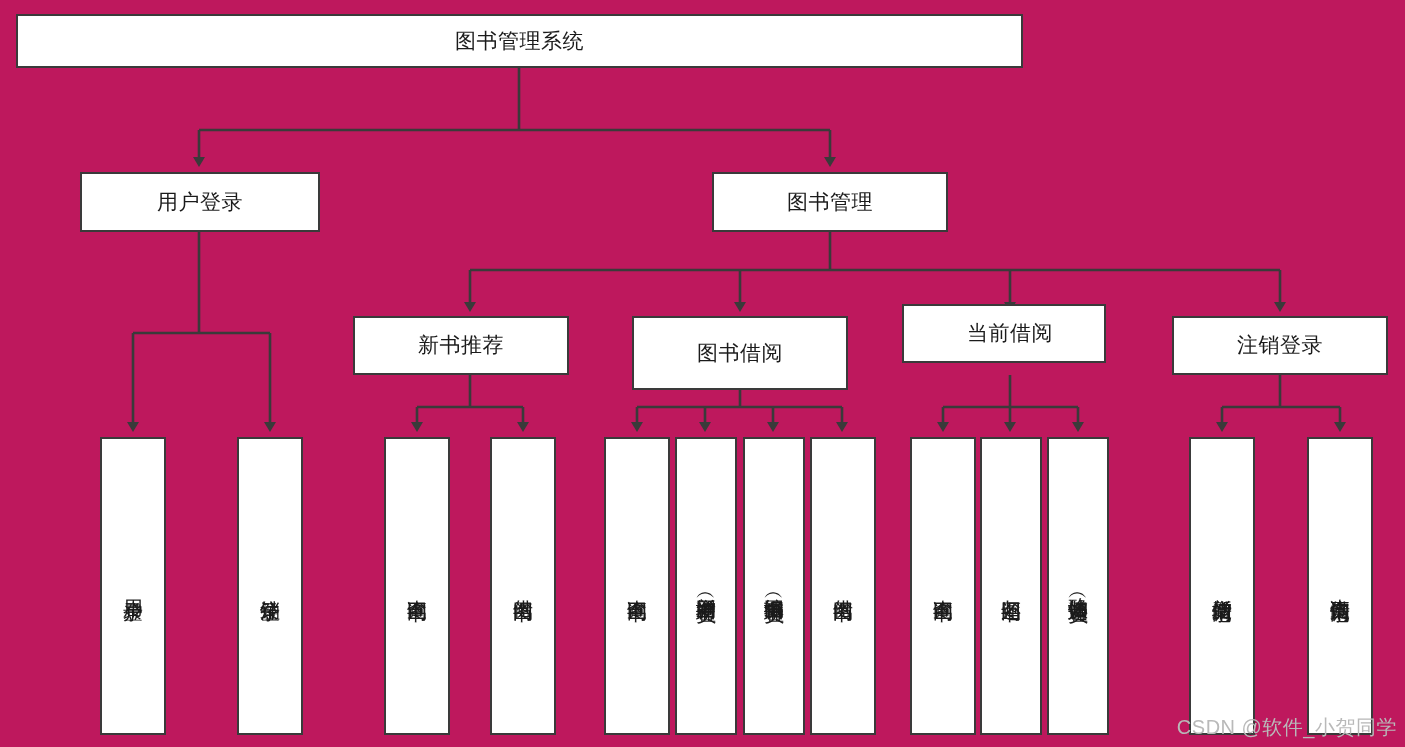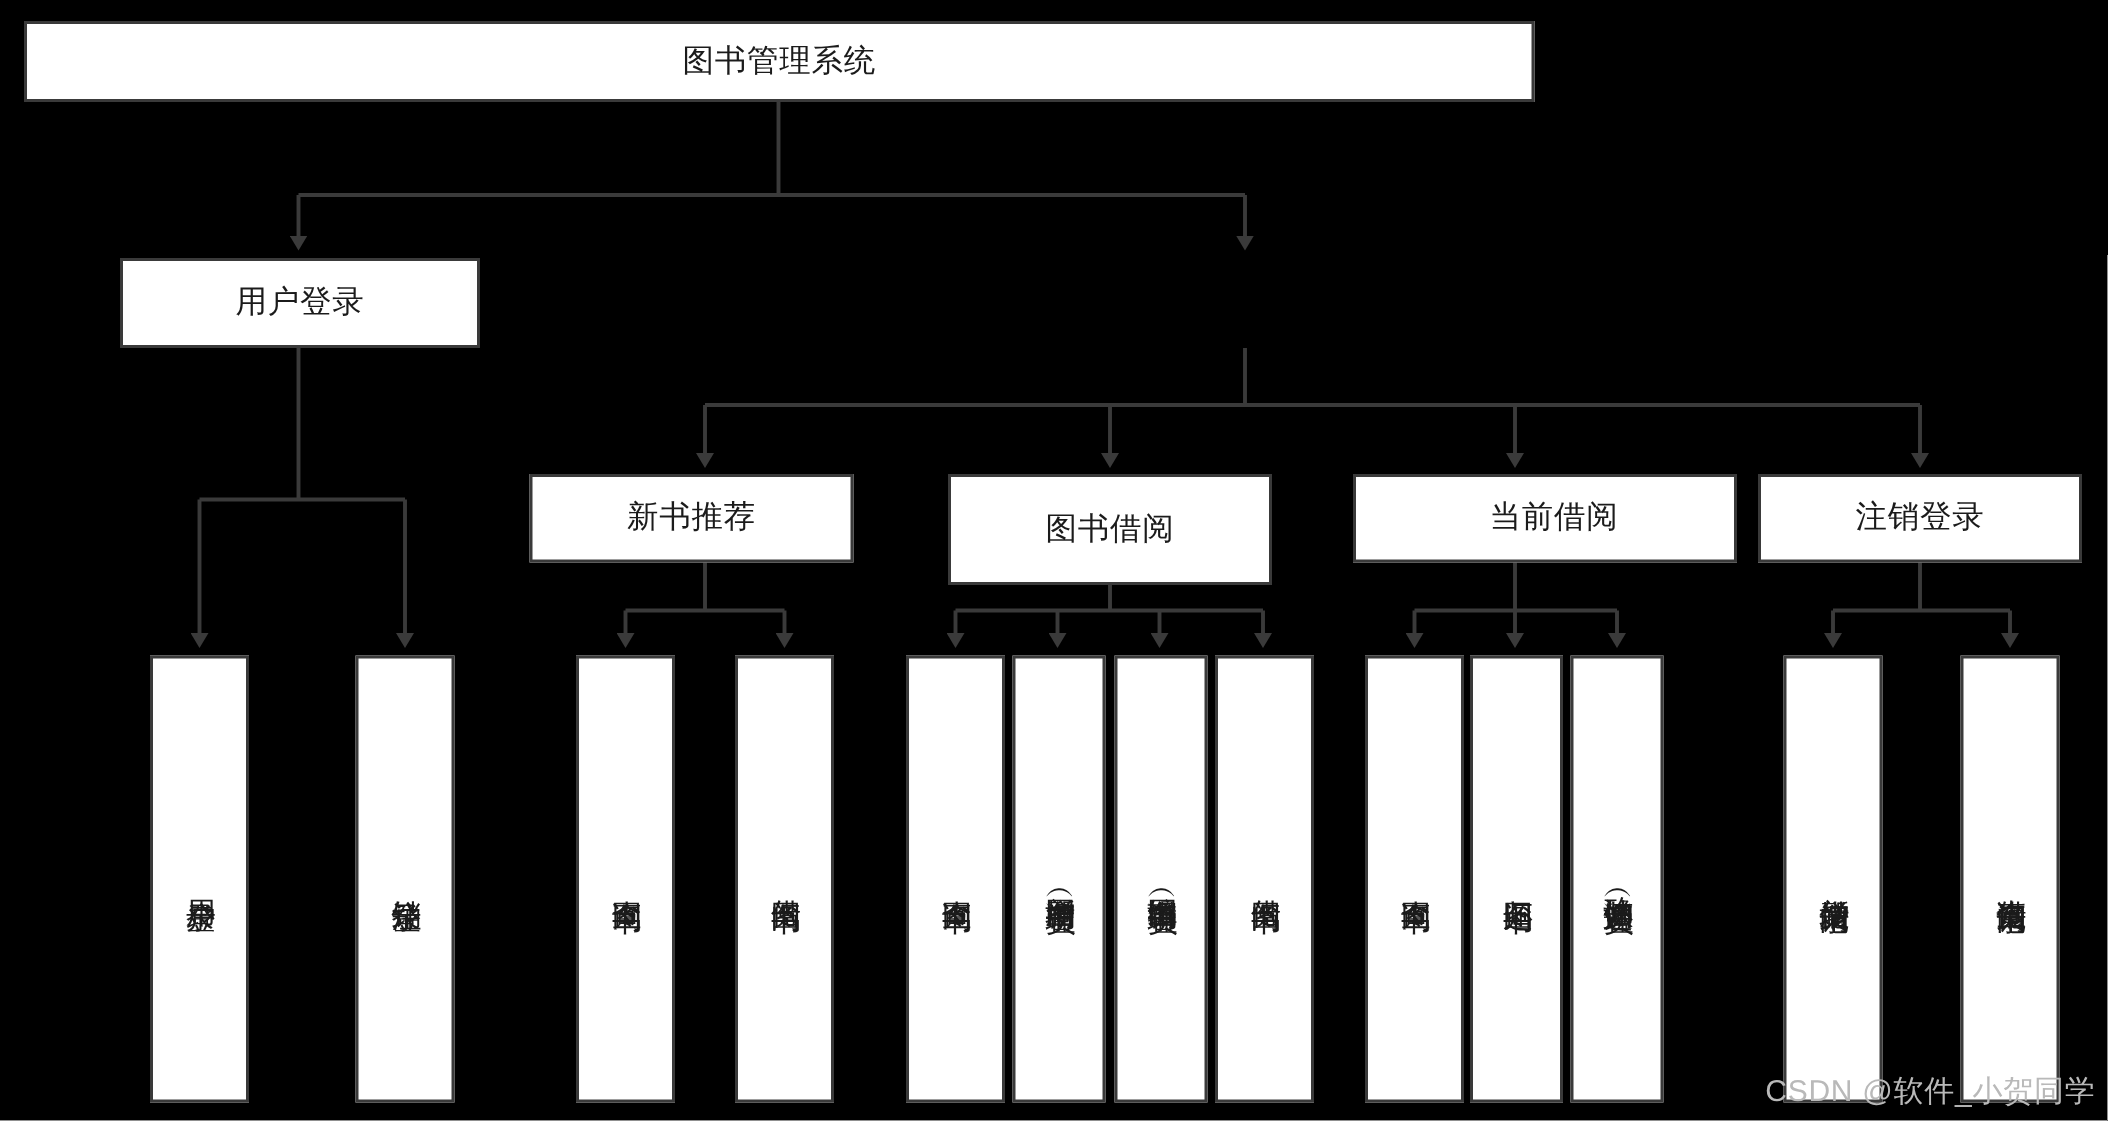--- a/index.html
+++ b/index.html
@@ -7,21 +7,21 @@
     padding: 0;
     background: #ffffff;
   }
   body {
     font-family: "Liberation Sans", "DejaVu Sans", sans-serif;
   }
   #canvas {
     position: relative;
     width: 1405px;
     height: 747px;
-    background: #000000;
+    background: #be185d;
     overflow: hidden;
   }
   #edges {
     position: absolute;
     left: 0;
     top: 0;
     width: 1405px;
     height: 747px;
     pointer-events: none;
   }
@@ -133,28 +133,31 @@
     </g>
   </svg>
 
   <div class="node horiz" style="left:16px; top:14px; width:1007px; height:54px;">
     <span class="node-label">图书管理系统</span>
   </div>
 
   <div class="node horiz" style="left:80px; top:172px; width:240px; height:60px;">
     <span class="node-label">用户登录</span>
   </div>
+  <div class="node horiz" style="left:712px; top:172px; width:236px; height:60px;">
+    <span class="node-label">图书管理</span>
+  </div>
 
   <div class="node horiz" style="left:353px; top:316px; width:216px; height:59px;">
     <span class="node-label">新书推荐</span>
   </div>
   <div class="node horiz" style="left:632px; top:316px; width:216px; height:74px;">
     <span class="node-label">图书借阅</span>
   </div>
-  <div class="node horiz" style="left:902px; top:316px; width:256px; height:59px;padding-left:12px;">
+  <div class="node horiz" style="left:902px; top:304px; width:204px; height:59px;padding-left:12px;">
     <span class="node-label">当前借阅</span>
   </div>
   <div class="node horiz" style="left:1172px; top:316px; width:216px; height:59px;">
     <span class="node-label">注销登录</span>
   </div>
 
   <div class="node vert" style="left:100px; top:437px; width:66px; height:298px;">
     <span class="node-label">用户登录</span>
   </div>
   <div class="node vert" style="left:237px; top:437px; width:66px; height:298px;">

